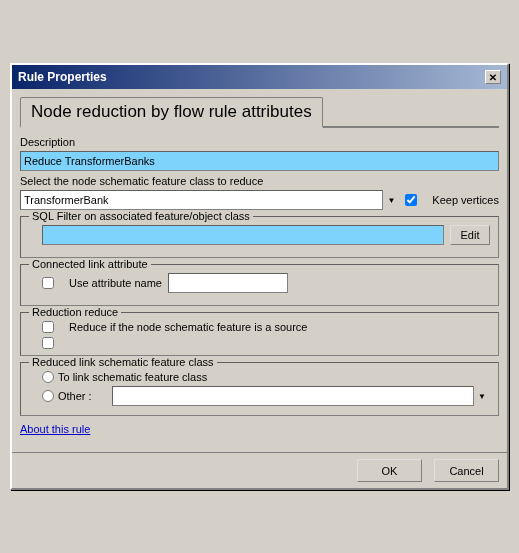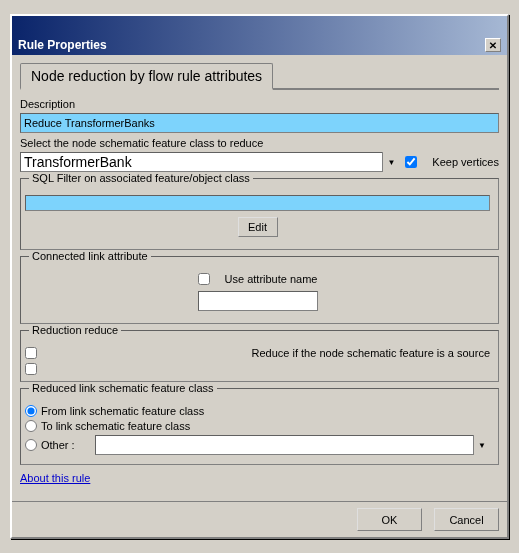--- a/index.html
+++ b/index.html
@@ -20,22 +20,22 @@
       border-right-color: #808080;
       border-bottom-color: #808080;
       box-shadow: 1px 1px 0 #000;
     }
     .title-bar {
       background: linear-gradient(to right, #0a246a, #a6b8d4);
       color: white;
       padding: 3px 6px;
       display: flex;
       justify-content: space-between;
-      align-items: flex-end;
-      height: 39px;
+      align-items: center;
+      height: 24px;
     }
     .title-bar-text {
       font-size: 12px;
       font-weight: bold;
     }
     .title-bar-close {
       width: 16px;
       height: 14px;
       background: #d4d0c8;
       border: 1px solid #fff;
@@ -55,21 +55,21 @@
     .tab-bar {
       display: flex;
       border-bottom: 2px solid #808080;
       margin-bottom: 8px;
     }
     .tab {
       padding: 4px 10px;
       background: #d4d0c8;
       border: 1px solid #808080;
       border-bottom: none;
-      font-size: 14px;
+      font-size: 17px;
       cursor: pointer;
       position: relative;
       top: 2px;
       border-top-left-radius: 2px;
       border-top-right-radius: 2px;
     }
     .tab.active {
       background: #d4d0c8;
       border-bottom: 2px solid #d4d0c8;
       z-index: 1;
@@ -101,21 +101,21 @@
       position: relative;
       display: flex;
     }
     .dropdown-wrapper select {
       width: 100%;
       height: 20px;
       background: #fff;
       border: 1px solid #808080;
       border-top-color: #606060;
       border-left-color: #606060;
-      font-size: 14px;
+      font-size: 11px;
       appearance: none;
       -webkit-appearance: none;
       padding: 1px 20px 1px 3px;
     }
     .dropdown-arrow {
       position: absolute;
       right: 0;
       top: 0;
       width: 17px;
       height: 100%;
@@ -136,21 +136,21 @@
     }
     .checkbox-label input[type=checkbox] {
       width: 12px;
       height: 12px;
       margin: 0;
     }
     .group-box {
       border: 1px solid #808080;
       border-top-color: #606060;
       border-left-color: #606060;
-      padding: 6px 8px 6px 4px;
+      padding: 6px 8px 6px 21px;
       margin-bottom: 6px;
       position: relative;
     }
     .group-box-title {
       position: absolute;
       top: -7px;
       left: 8px;
       background: #d4d0c8;
       padding: 0 3px;
       font-size: 11px;
@@ -207,21 +207,21 @@
       padding: 0 12px;
       background: #d4d0c8;
       border: 1px solid #dfdfdf;
       border-right-color: #808080;
       border-bottom-color: #808080;
       font-size: 11px;
       cursor: pointer;
     }
     .mb4 { margin-bottom: 4px; }
     .mb6 { margin-bottom: 6px; }
-    .mt2 { margin-top: 10px; flex-direction: column; }
+    .mt2 { margin-top: 2px; }
     .small-input {
       width: 120px;
       height: 20px;
       background: #fff;
       border: 1px solid #808080;
       border-top-color: #606060;
       border-left-color: #606060;
       padding: 1px 3px;
       font-size: 11px;
     }
@@ -297,37 +297,33 @@
           <input type="checkbox" style="">
           <span>Use attribute name</span>
         </label>
         <input type="text" class="small-input" style="">
       </div>
     </div>
 
     <div class="group-box mb6">
       <span class="group-box-title">Reduction reduce</span>
       <div class="mt2">
-        <label class="checkbox-label mb4" style="margin-bottom:4px;justify-content:space-between;">
+        <label class="checkbox-label mb4" style="margin-bottom:4px;">
           <input type="checkbox" style="">
           <span>Reduce if the node schematic feature is a source</span>
         </label>
         <label class="checkbox-label">
           <input type="checkbox" style="">
         </label>
       </div>
     </div>
 
     <div class="group-box mb6">
       <span class="group-box-title">Reduced link schematic feature class</span>
       <div class="mt2">
-        <label class="radio-label">
-          <input type="radio" name="reduced-link" checked="" style="">
-          <span>From link schematic feature class</span>
-        </label>
         <label class="radio-label">
           <input type="radio" name="reduced-link" style="">
           <span>To link schematic feature class</span>
         </label>
         <div class="radio-row">
           <label class="radio-label" style="margin-bottom:0;">
             <input type="radio" name="reduced-link" style="">
             <span>Other :</span>
           </label>
           <div class="full-dropdown-wrapper" style="flex:1;">

